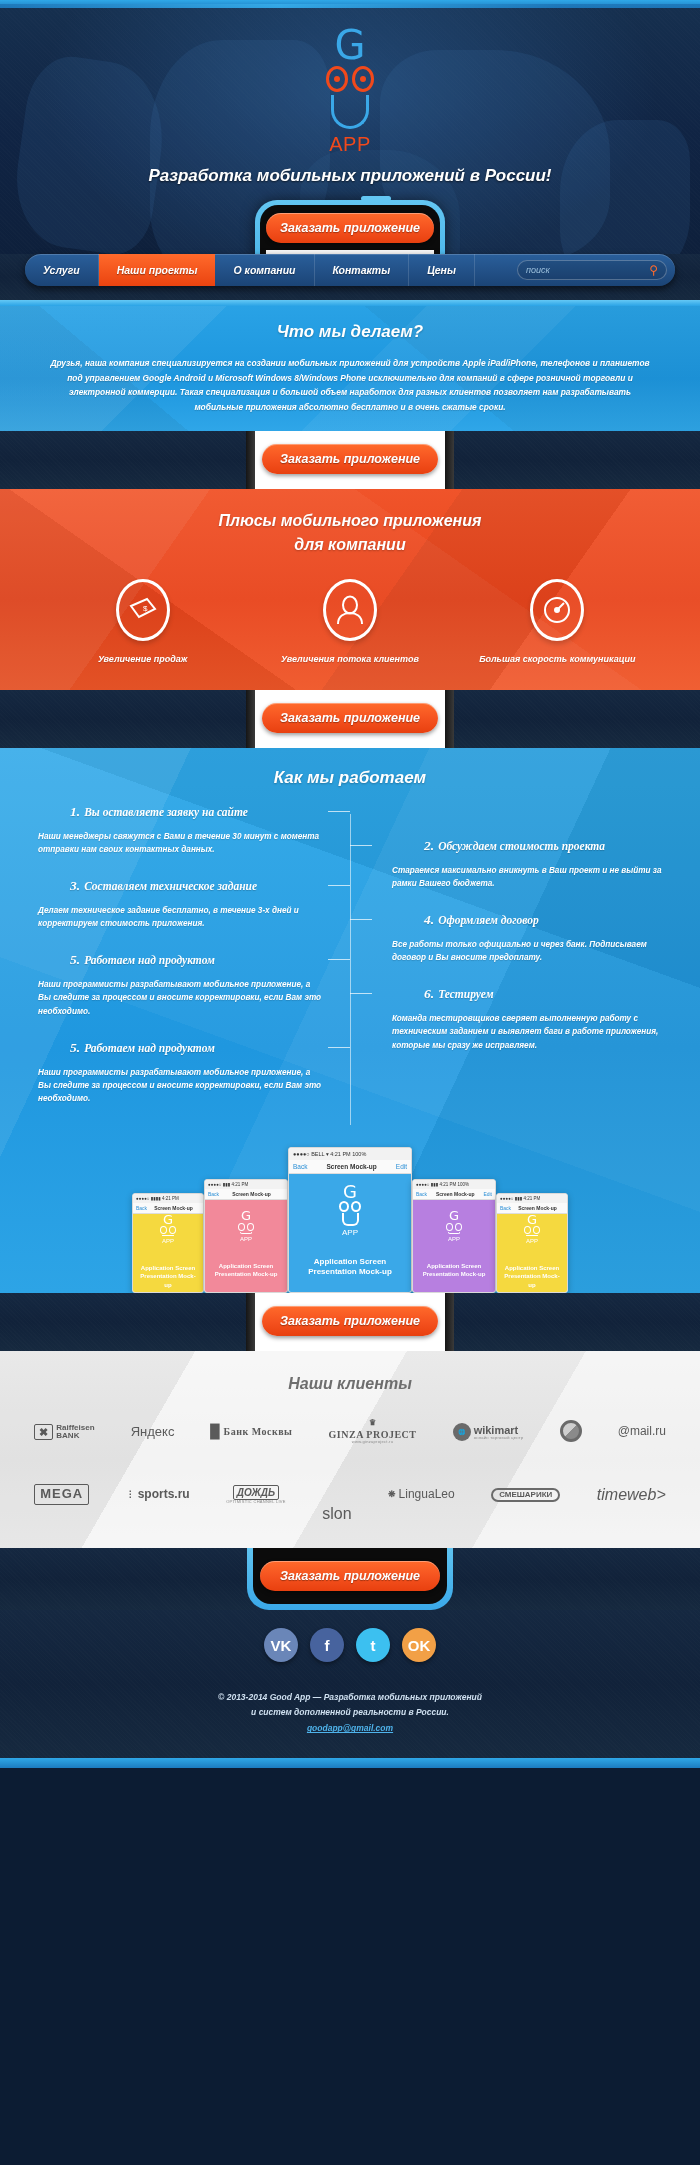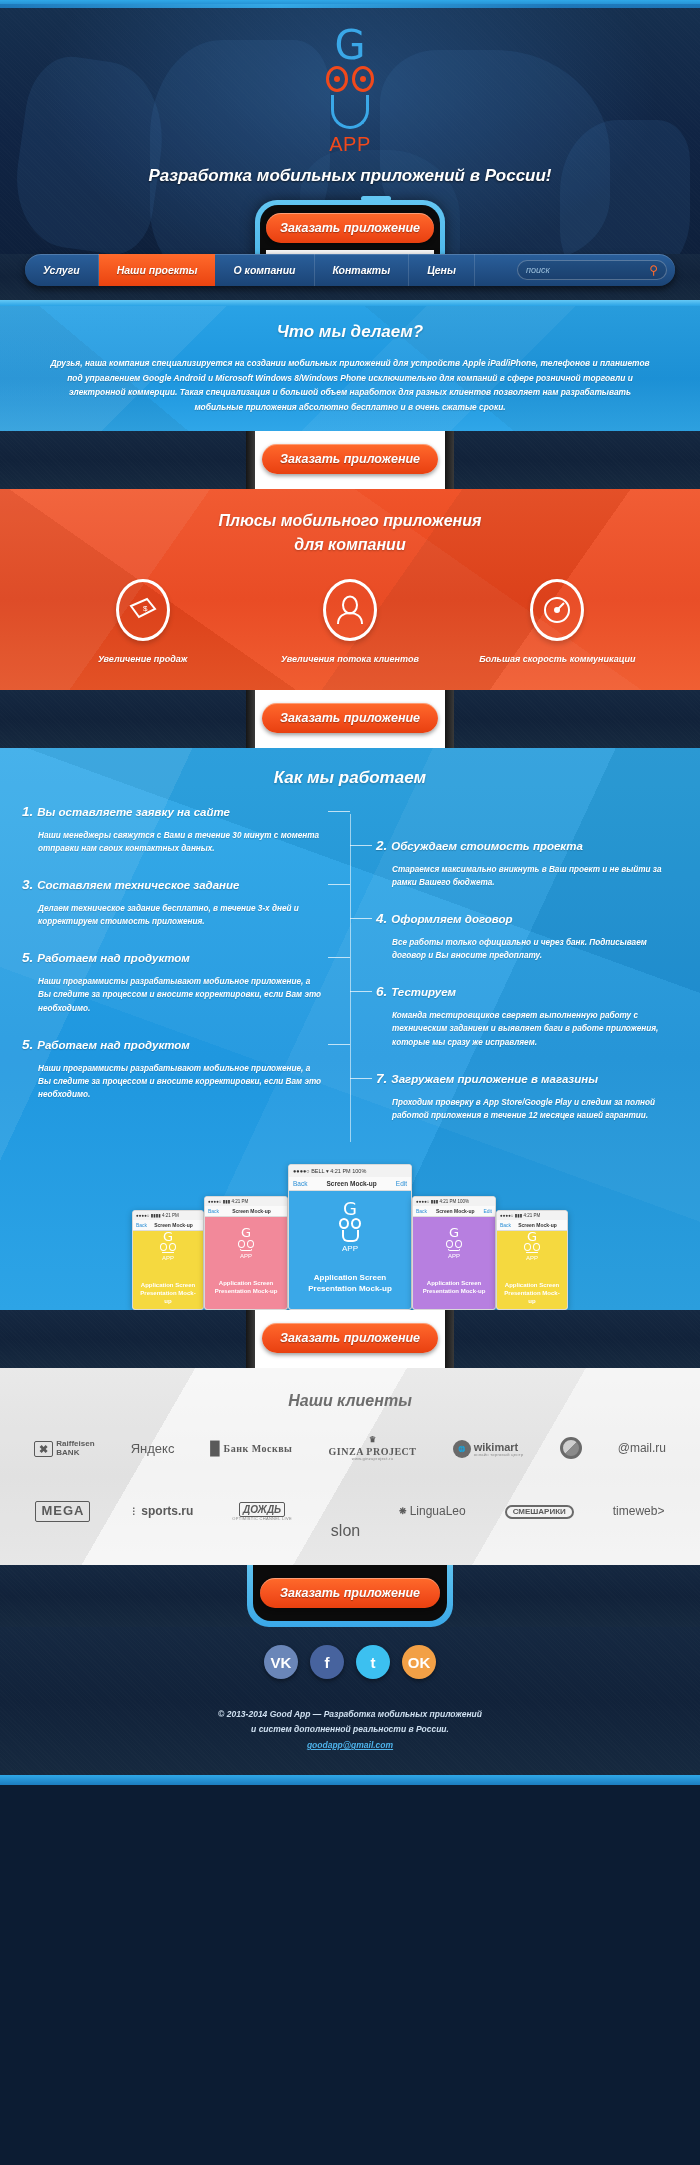--- a/index.html
+++ b/index.html
@@ -235,21 +235,21 @@
   .steps-col{width:50%;}
   .steps-col.left{padding-right:26px;}
   .steps-col.right{padding-left:26px;padding-top:34px;}
   .spine{
     position:absolute;left:50%;top:10px;bottom:10px;width:1px;
     background:rgba(255,255,255,.55);
   }
   .step{margin-bottom:22px;position:relative;}
   .step-head{
     color:#fff;font-size:11.5px;font-style:italic;font-weight:bold;
-    font-family:Liberation Sans, sans-serif;text-shadow:0 1px 1px rgba(0,0,0,.2);
+    font-family:Liberation Serif, serif;text-shadow:0 1px 1px rgba(0,0,0,.2);margin-left:48px;
   }
   .step-num{font-size:13.5px;margin-right:4px;}
   .step-body{
     margin-top:10px;color:#fff;font-size:8.2px;line-height:1.6;
     font-style:italic;font-weight:bold;padding-left:16px;
     font-family:"Liberation Sans", sans-serif;text-shadow:0 1px 1px rgba(0,0,0,.15);
   }
   .tick{
     position:absolute;top:7px;height:1px;width:22px;background:rgba(255,255,255,.7);
   }
@@ -525,25 +525,20 @@
         <div class="step">
           <div class="tick"></div>
           <div class="step-head"><span class="step-num">4.</span><span>Оформляем договор</span></div>
           <div class="step-body">Все работы только официально и через банк. Подписываем договор и Вы вносите предоплату.</div>
         </div>
         <div class="step">
           <div class="tick"></div>
           <div class="step-head"><span class="step-num">6.</span><span>Тестируем</span></div>
           <div class="step-body">Команда тестировщиков сверяет выполненную работу с техническим заданием и выявляет баги в работе приложения, которые мы сразу же исправляем.</div>
         </div>
-        <div class="step">
-          <div class="tick"></div>
-          <div class="step-head"><span class="step-num">7.</span><span>Загружаем приложение в магазины</span></div>
-          <div class="step-body">Проходим проверку в App Store/Google Play и следим за полной работой приложения в течение 12 месяцев нашей гарантии.</div>
-        </div>
       </div>
     </div>
 
     <div class="mockups">
       <div class="mock s1">
         <div class="mbar">●●●●○ ▮▮▮▮   4:21 PM</div>
         <div class="mnav">
           <span>Back</span>
           <span class="mtitle">Screen Mock-up</span>
           <span></span>
@@ -688,21 +683,21 @@
         <span class="cl-sub">OPTIMISTIC CHANNEL LIVE</span>
       </div>
       <div class="client-logo" style="font-size:16px;font-weight:normal;margin-top:38px;">slon</div>
       <div class="client-logo cl-flex">
         <span style="font-size:9px;">❋</span>
         <span style="font-size:12px;font-weight:normal;">LinguaLeo</span>
       </div>
       <div class="client-logo">
         <span style="display:inline-block;border:2px solid #6a6a6a;border-radius:12px;padding:1px 6px;font-size:8px;">СМЕШАРИКИ</span>
       </div>
-      <div class="client-logo" style="font-size:12px;font-weight:normal;">timeweb&gt;</div>
+      <div class="client-logo" style="font-size:16px;font-style:italic;font-weight:normal;">timeweb&gt;</div>
     </div>
   </section>
 
   <div class="footer-cta-band navy">
     <div class="footer-phone">
       <div class="footer-phone-inner">
         <button class="cta">Заказать приложение</button>
       </div>
     </div>
   </div>

